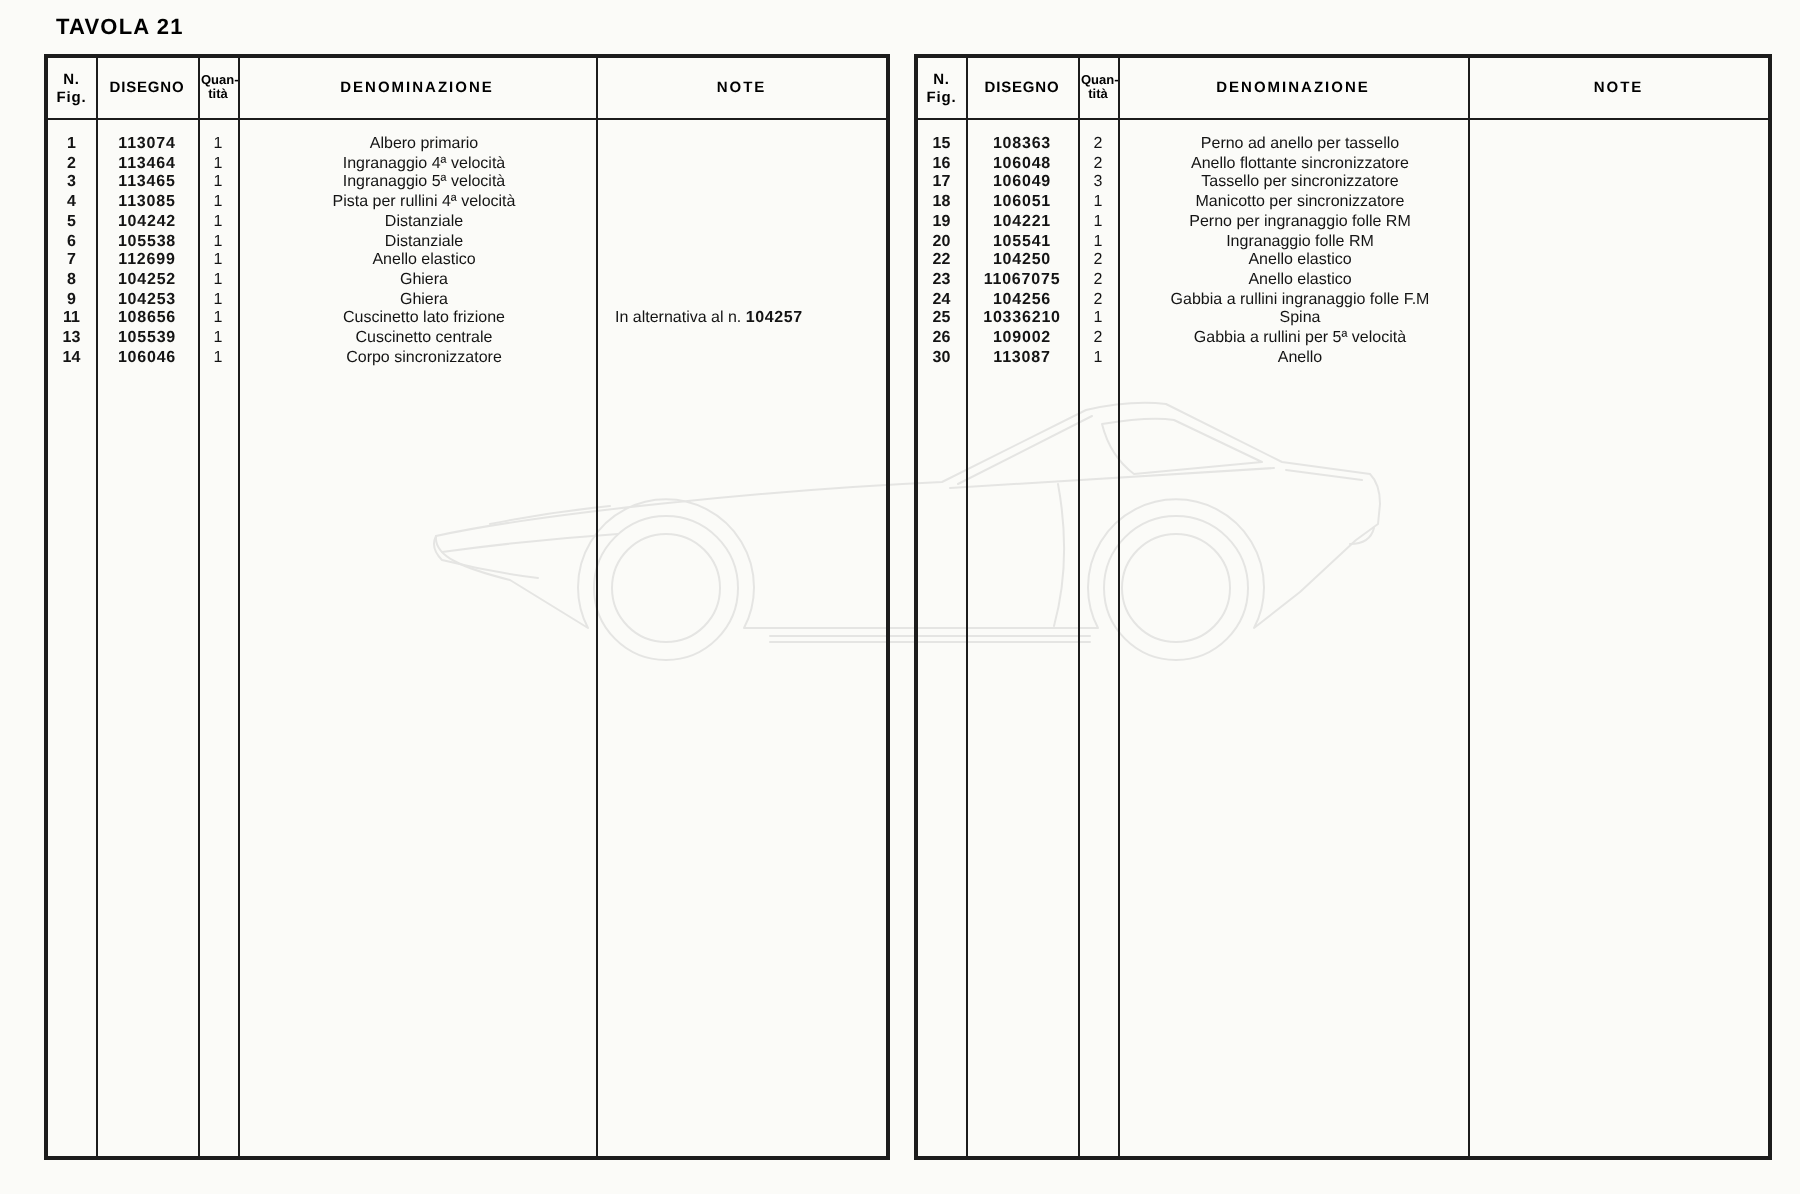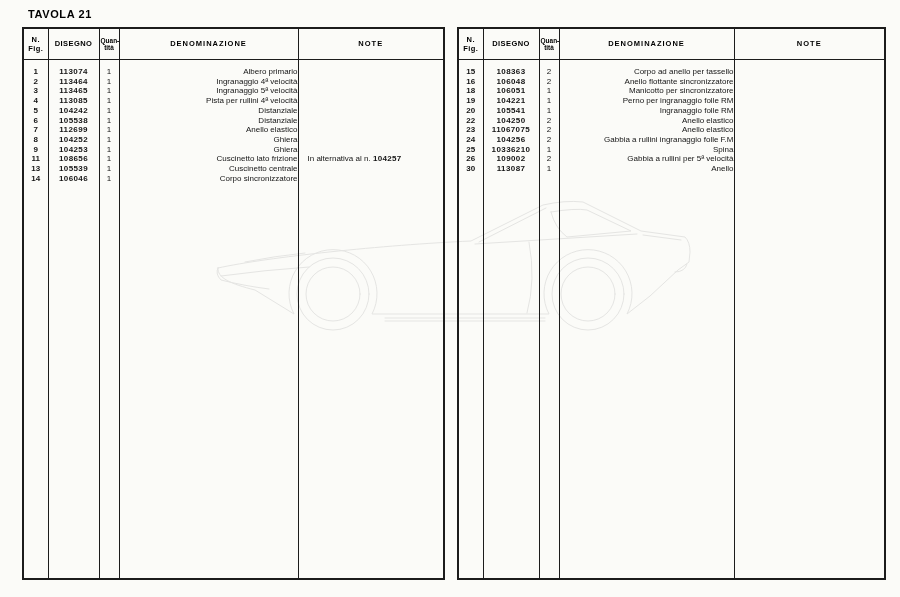--- a/index.html
+++ b/index.html
@@ -73,21 +73,21 @@
     overflow: hidden;
     white-space: nowrap;
   }
   tr.spacer td { height: 8px; }
   tr.row td { height: 9.72px; }
   tr.filler td { height: auto; }
 
   td.c-fig  { font-weight: bold; text-align: center; }
   td.c-dis  { font-weight: bold; text-align: center; letter-spacing: 0.4px; }
   td.c-qty  { text-align: center; }
-  td.c-den  { text-align: right; padding-left: 7px; }
+  td.c-den  { text-align: center; padding-left: 7px; }
   td.c-note { text-align: left; padding-left: 9px; }
   .note-bold { font-weight: bold; letter-spacing: 0.3px; margin-top: 48px; }
 </style>
 </head>
 <body>
 
 <div class="page-title">TAVOLA 21</div>
 
 <svg class="car-watermark" viewBox="0 0 480 150" fill="none" stroke="#e5e5e3" stroke-width="1" stroke-linejoin="round" stroke-linecap="round">
 
@@ -279,28 +279,35 @@
         <td class="c-fig"></td>
         <td class="c-dis"></td>
         <td class="c-qty"></td>
         <td class="c-den"></td>
         <td class="c-note"></td>
       </tr>
       <tr class="row">
         <td class="c-fig">15</td>
         <td class="c-dis">108363</td>
         <td class="c-qty">2</td>
-        <td class="c-den">Corpo ad anello per tassello</td>
+        <td class="c-den">Perno ad anello per tassello</td>
         <td class="c-note"><span></span> <span class="note-bold"></span></td>
       </tr>
       <tr class="row">
         <td class="c-fig">16</td>
         <td class="c-dis">106048</td>
         <td class="c-qty">2</td>
         <td class="c-den">Anello flottante sincronizzatore</td>
+        <td class="c-note"><span></span> <span class="note-bold"></span></td>
+      </tr>
+      <tr class="row">
+        <td class="c-fig">17</td>
+        <td class="c-dis">106049</td>
+        <td class="c-qty">3</td>
+        <td class="c-den">Tassello per sincronizzatore</td>
         <td class="c-note"><span></span> <span class="note-bold"></span></td>
       </tr>
       <tr class="row">
         <td class="c-fig">18</td>
         <td class="c-dis">106051</td>
         <td class="c-qty">1</td>
         <td class="c-den">Manicotto per sincronizzatore</td>
         <td class="c-note"><span></span> <span class="note-bold"></span></td>
       </tr>
       <tr class="row">

